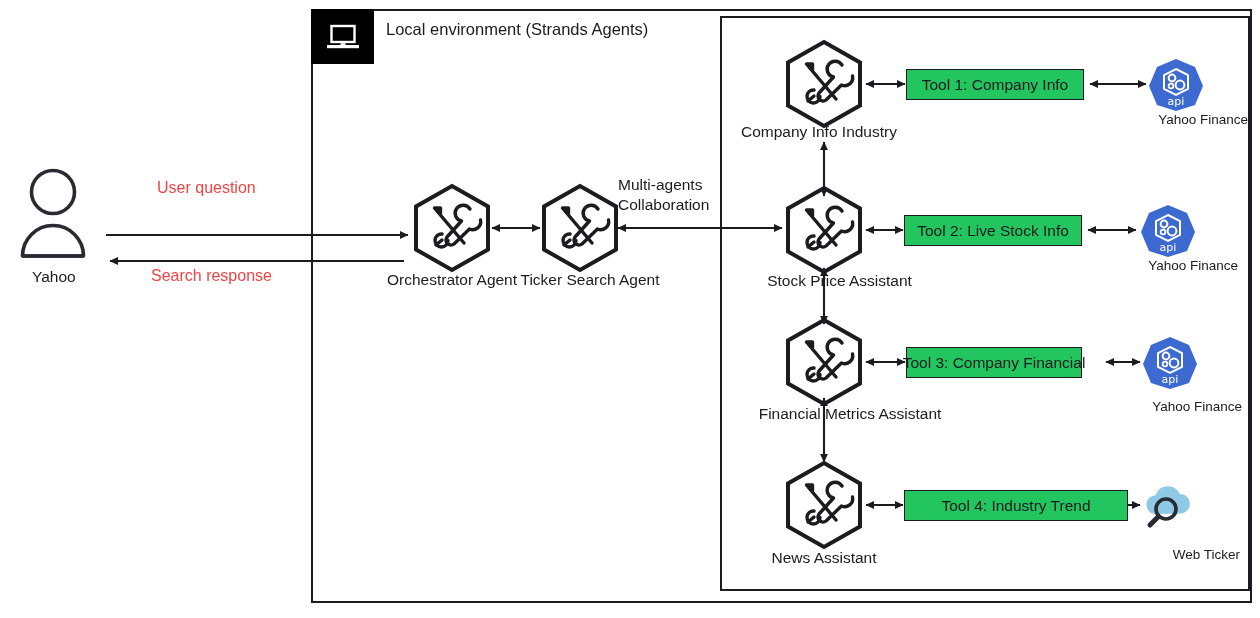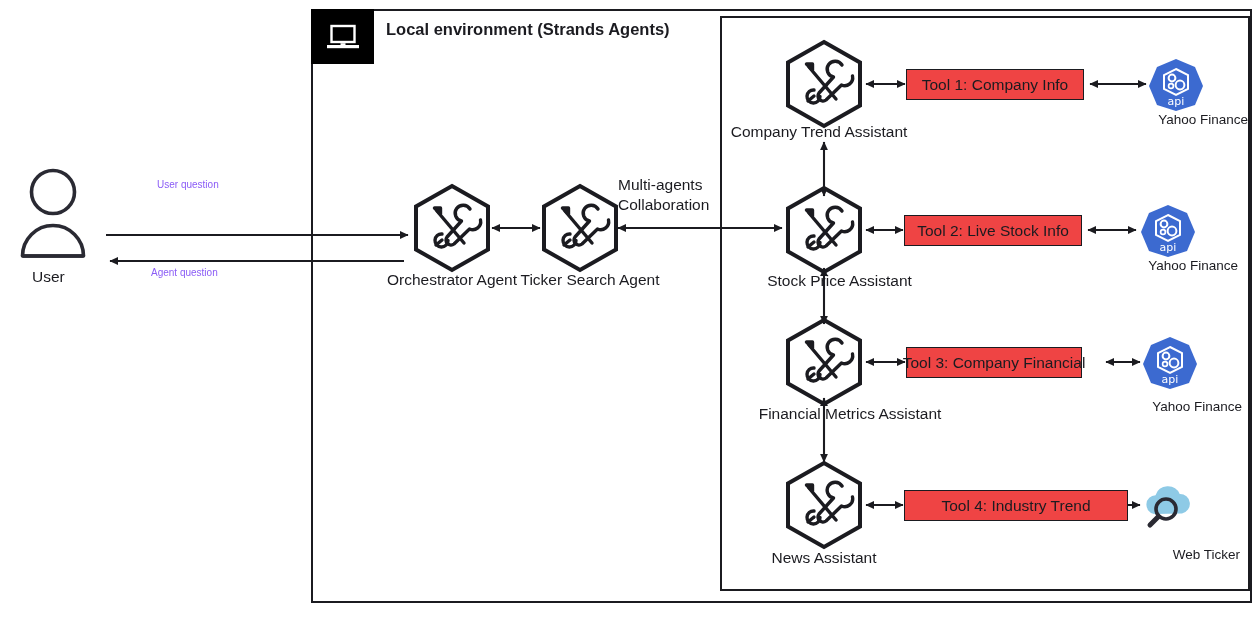--- a/index.html
+++ b/index.html
@@ -41,54 +41,53 @@
     background: #000000;
     display: flex;
     align-items: center;
     justify-content: center;
   }
   .env-title {
     left: 386px; top: 20px;
     font-size: 16.5px;
     color: #1b1b20;
     white-space: nowrap;
-    font-weight: bold;
   }
 
   
   .user-icon { left: 18px; top: 168px; }
   .user-label {
     left: 32px; top: 268px;
     font-size: 15.5px;
     white-space: nowrap;
   }
 
   
   .flow-label {
-    font-size: 10px;
-    white-space: nowrap;
-    color: #8b5cf6;
+    font-size: 16px;
+    white-space: nowrap;
+    color: #ef4444;
   }
   .node-label {
     font-size: 15.5px;
     white-space: nowrap;
     color: #1b1b20;
     text-align: center;
   }
   .small-label {
     font-size: 13.5px;
     white-space: nowrap;
     color: #1b1b20;
     text-align: right;
   }
 
   
   .tool-box {
     border: 1.6px solid #1b1b20;
-    background: #ef4444;
+    background: #22c55e;
     box-sizing: border-box;
     height: 31px;
     display: flex;
     align-items: center;
     justify-content: center;
     padding: 0 10px;
     font-size: 15.5px;
     white-space: nowrap;
     color: #1b1b20;
   }
@@ -162,24 +161,24 @@
   </div>
   <div class="abs env-title">Local environment (Strands Agents)</div>
 
   <div class="abs user-icon">
     <svg width="70" height="90" viewBox="0 0 70 90" xmlns="http://www.w3.org/2000/svg">
       <circle cx="35" cy="24" r="21.5" fill="none" stroke="#2a2a33" stroke-width="3.6"></circle>
       <path d="M4.5 88 A30.5 30.5 0 0 1 65.5 88 Z" fill="none" stroke="#2a2a33" stroke-width="3.6" stroke-linejoin="round"></path>
       <line x1="4.5" y1="88" x2="65.5" y2="88" stroke="#2a2a33" stroke-width="3.6"></line>
     </svg>
   </div>
-  <div class="abs user-label">User</div>
+  <div class="abs user-label">Yahoo</div>
 
   <div class="abs flow-label" style="left:157px; top:179px;">User question</div>
-  <div class="abs flow-label" style="left:151px; top:267px;">Agent question</div>
+  <div class="abs flow-label" style="left:151px; top:267px;">Search response</div>
 
   <div class="abs multi-label">
     <div>Multi-agents</div>
     <div>Collaboration</div>
   </div>
 
   <div class="abs" style="left:412px; top:183px;">
     <svg width="80" height="90" viewBox="0 0 80 90" xmlns="http://www.w3.org/2000/svg">
       <polygon points="40,3 76,23.5 76,66.5 40,87 4,66.5 4,23.5" fill="none" stroke="#1b1b20" stroke-width="4"></polygon>
       <g stroke="#1b1b20" stroke-width="3.4" fill="none" stroke-linecap="round" stroke-linejoin="round">
@@ -212,21 +211,21 @@
       <polygon points="40,3 76,23.5 76,66.5 40,87 4,66.5 4,23.5" fill="none" stroke="#1b1b20" stroke-width="4"></polygon>
       <g stroke="#1b1b20" stroke-width="3.4" fill="none" stroke-linecap="round" stroke-linejoin="round">
         <path d="M25 28 L52 60"></path>
         <path d="M22.5 25 L28.5 25 L28.5 31 Z" fill="#1b1b20"></path>
         <path d="M58 26 a8 8 0 1 0 -8.5 12 L35 54 a5 5 0 0 0 7 7 L57.5 46 a8 8 0 0 0 11 -9"></path>
         <path d="M30 51 a6.5 6.5 0 1 0 6 6.5"></path>
         <path d="M24 62 L30 57"></path>
       </g>
     </svg>
   </div>
-  <div class="abs node-label" style="left:724px; top:123px; width:190px;">Company Trend Assistant</div>
+  <div class="abs node-label" style="left:724px; top:123px; width:190px;">Company Info Industry</div>
 
   <div class="abs tool-box" style="left:906px; top:69px; width:178px;">Tool 1: Company Info</div>
 
   <div class="abs" style="left:1148px; top:57px;">
     <svg width="56" height="56" viewBox="0 0 56 56" xmlns="http://www.w3.org/2000/svg">
       <polygon points="28,2 47,10 55,29 47,48 28,54 9,48 1,29 9,10" fill="#3c6ad0"></polygon>
       <polygon points="28,12 40,18 40,32 28,38 16,32 16,18" fill="none" stroke="#ffffff" stroke-width="2"></polygon>
       <circle cx="24" cy="21" r="3.4" fill="none" stroke="#ffffff" stroke-width="2"></circle>
       <circle cx="32" cy="28" r="4.4" fill="none" stroke="#ffffff" stroke-width="2"></circle>
       <circle cx="23" cy="29" r="2.4" fill="none" stroke="#ffffff" stroke-width="1.7"></circle>

